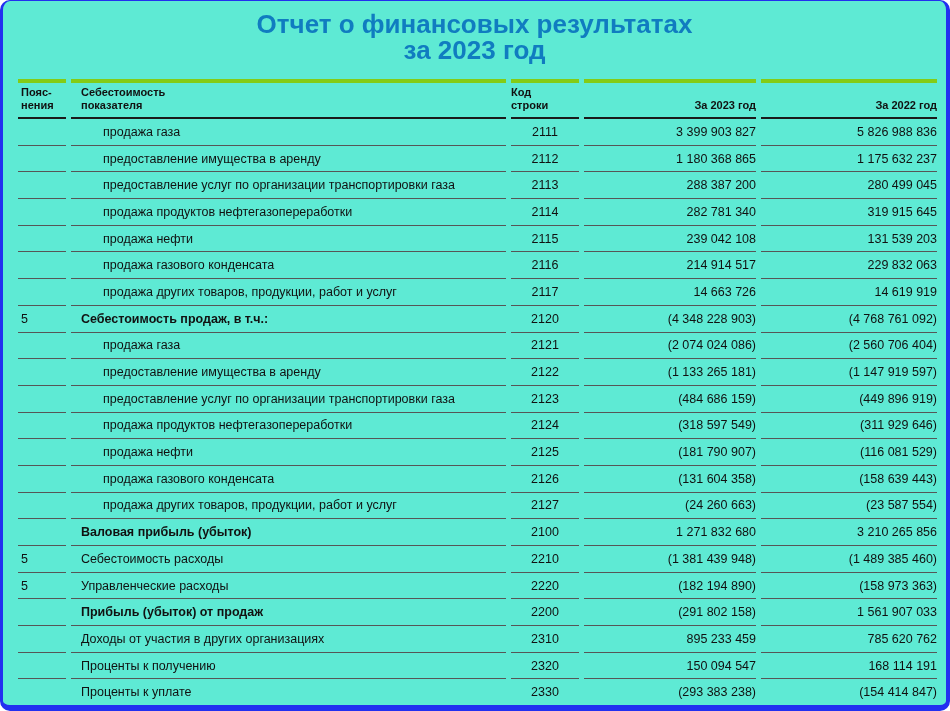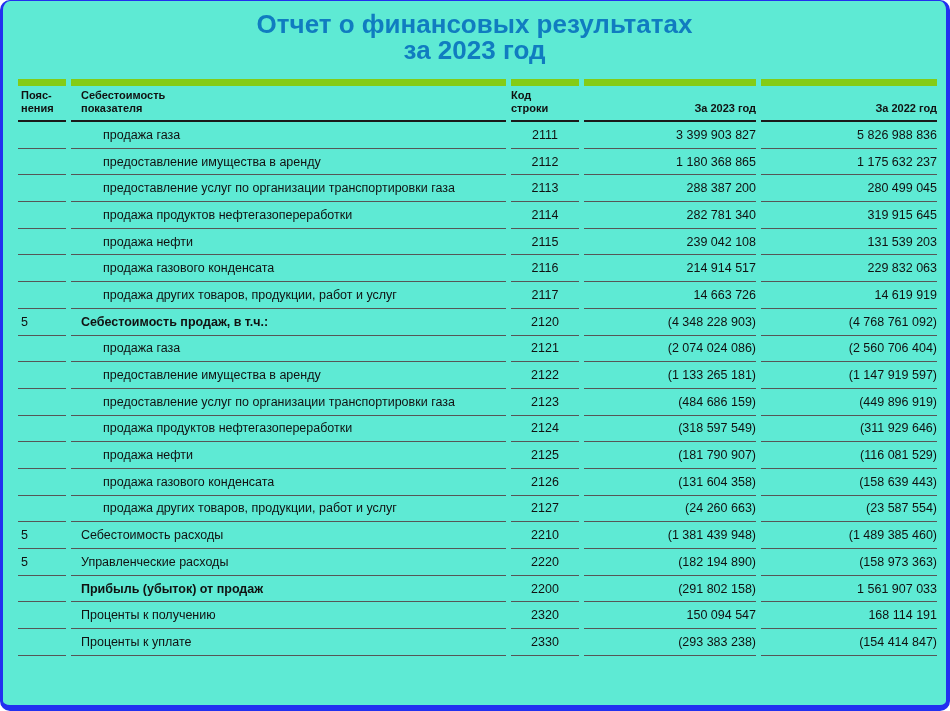--- a/index.html
+++ b/index.html
@@ -45,21 +45,21 @@
   col.c-y23   { width: 172px; }
   col.c-y22   { width: 176px; }
 
   thead th {
     font-size: 11px;
     font-weight: bold;
     text-align: left;
     vertical-align: bottom;
     padding: 3px 0 5px 0;
     line-height: 13px;
-    border-top: 7px solid #84cc16;
+    border-top: 4px solid #84cc16;
     border-bottom: 2px solid #1a1a1a;
     white-space: nowrap;
   }
   thead th.center { text-align: left; }
   thead th.right  { text-align: right; }
   thead th.note-h { padding-left: 3px; }
   thead th.name-h { padding-left: 10px; }
 
   tbody td {
     height: 25.7px;
@@ -212,20 +212,27 @@
       <td class="num">(131 604 358)</td>
       <td class="num">(158 639 443)</td>
     </tr>
         <tr class="indent">
       <td class="note"></td>
       <td class="name">продажа других товаров, продукции, работ и услуг</td>
       <td class="code">2127</td>
       <td class="num">(24 260 663)</td>
       <td class="num">(23 587 554)</td>
     </tr>
+        <tr class="bold">
+      <td class="note"></td>
+      <td class="name">Валовая прибыль (убыток)</td>
+      <td class="code">2100</td>
+      <td class="num">1 271 832 680</td>
+      <td class="num">3 210 265 856</td>
+    </tr>
         <tr>
       <td class="note">5</td>
       <td class="name">Себестоимость расходы</td>
       <td class="code">2210</td>
       <td class="num">(1 381 439 948)</td>
       <td class="num">(1 489 385 460)</td>
     </tr>
         <tr>
       <td class="note">5</td>
       <td class="name">Управленческие расходы</td>
@@ -235,20 +242,27 @@
     </tr>
         <tr class="bold">
       <td class="note"></td>
       <td class="name">Прибыль (убыток) от продаж</td>
       <td class="code">2200</td>
       <td class="num">(291 802 158)</td>
       <td class="num">1 561 907 033</td>
     </tr>
         <tr>
       <td class="note"></td>
+      <td class="name">Доходы от участия в других организациях</td>
+      <td class="code">2310</td>
+      <td class="num">895 233 459</td>
+      <td class="num">785 620 762</td>
+    </tr>
+        <tr>
+      <td class="note"></td>
       <td class="name">Проценты к получению</td>
       <td class="code">2320</td>
       <td class="num">150 094 547</td>
       <td class="num">168 114 191</td>
     </tr>
         <tr>
       <td class="note"></td>
       <td class="name">Проценты к уплате</td>
       <td class="code">2330</td>
       <td class="num">(293 383 238)</td>

